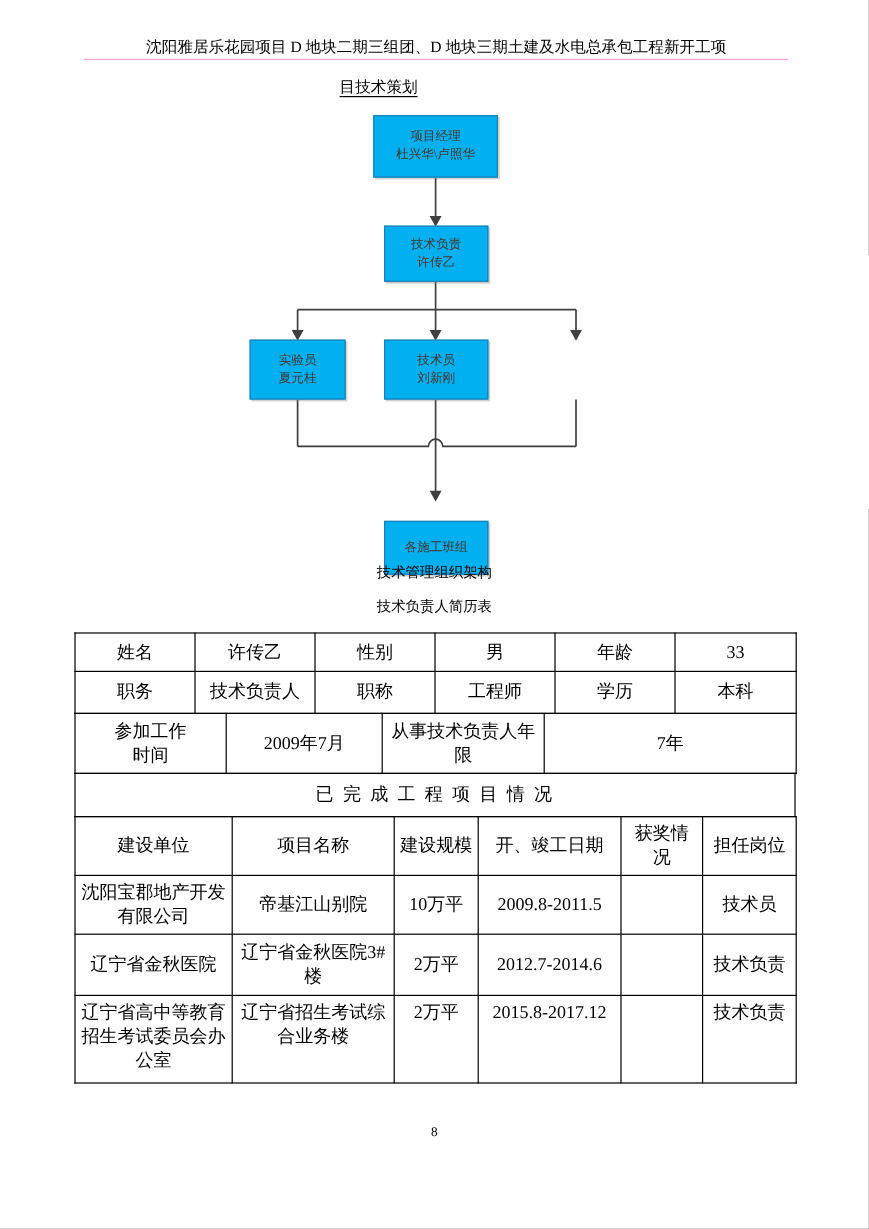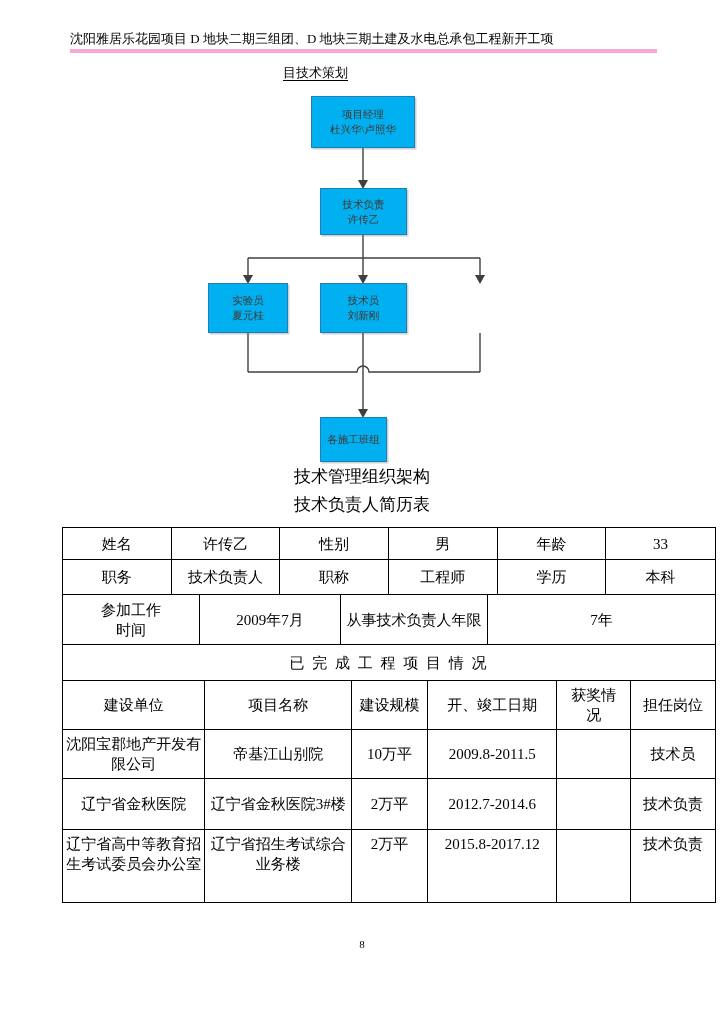--- a/index.html
+++ b/index.html
@@ -8,22 +8,22 @@
     width:724px;height:1024px;
     margin:0 auto;
     background:#ffffff;
     font-family:"Liberation Serif","DejaVu Serif",serif;
     color:#000;
     overflow:hidden;
   }
   
   .doc-header{
     position:absolute;left:70px;top:30px;width:587px;
-    font-size:13px;line-height:18px;text-align:left;
-    border-bottom:4px solid #f9a8d4;padding-bottom:1px;
+    font-size:13px;line-height:18px;text-align:center;
+    border-bottom:1px solid #f9a8d4;padding-bottom:1px;
     white-space:nowrap;
   }
   .doc-title2-wrap{
     position:absolute;left:0;top:64px;width:631px;text-align:center;
     font-size:13px;line-height:18px;
   }
   .doc-title2-wrap span{text-decoration:underline;text-underline-offset:3px;}
   
   .org-svg{position:absolute;left:0;top:0;width:724px;height:470px;}
   .node{
@@ -31,25 +31,25 @@
     background:var(--box-fill,#00B0F0);
     border:1px solid #1d7fb4;
     box-shadow:1.5px 1.5px 0 rgba(120,120,120,.35);
     display:flex;flex-direction:column;align-items:center;justify-content:center;
     font-size:10.5px;line-height:15px;color:#46332b;
     text-align:center;box-sizing:border-box;
   }
   .node span:empty{display:none;}
   .chart-caption{
     position:absolute;left:0;width:724px;text-align:center;
-    font-size:17px;line-height:20px;color:#000;
+    font-size:12px;line-height:20px;color:#000;
   }
   
   .resume{position:absolute;left:62px;top:527px;width:601px;}
-  table.t{border-collapse:collapse;table-layout:fixed;width:654px;}
+  table.t{border-collapse:collapse;table-layout:fixed;width:601px;}
   table.t + table.t{margin-top:-1px;}
   table.t td{
     border:1px solid #000;
     text-align:center;vertical-align:middle;
     font-size:15px;line-height:20px;
     padding:0 2px;box-sizing:border-box;
     overflow:hidden;
   }
   .wrap{white-space:pre-line;}
   tr.p3 td{vertical-align:top;padding-top:4px;}
@@ -101,21 +101,21 @@
     <span>许传乙</span>
   </div>
   <div class="node" style="left:208px;top:283px;width:80px;height:50px">
     <span>实验员</span>
     <span>夏元桂</span>
   </div>
   <div class="node" style="left:320px;top:283px;width:87px;height:50px">
     <span>技术员</span>
     <span>刘新刚</span>
   </div>
-  <div class="node" style="left:320px;top:417px;width:67px;height:45px">
+  <div class="node" style="left:320px;top:434px;width:87px;height:45px">
     <span>各施工班组</span>
 
   </div>
 
   <div class="chart-caption" style="top:467px">技术管理组织架构</div>
   <div class="chart-caption" style="top:495px">技术负责人简历表</div>
 
   <div class="resume">
 
     <table class="t">

